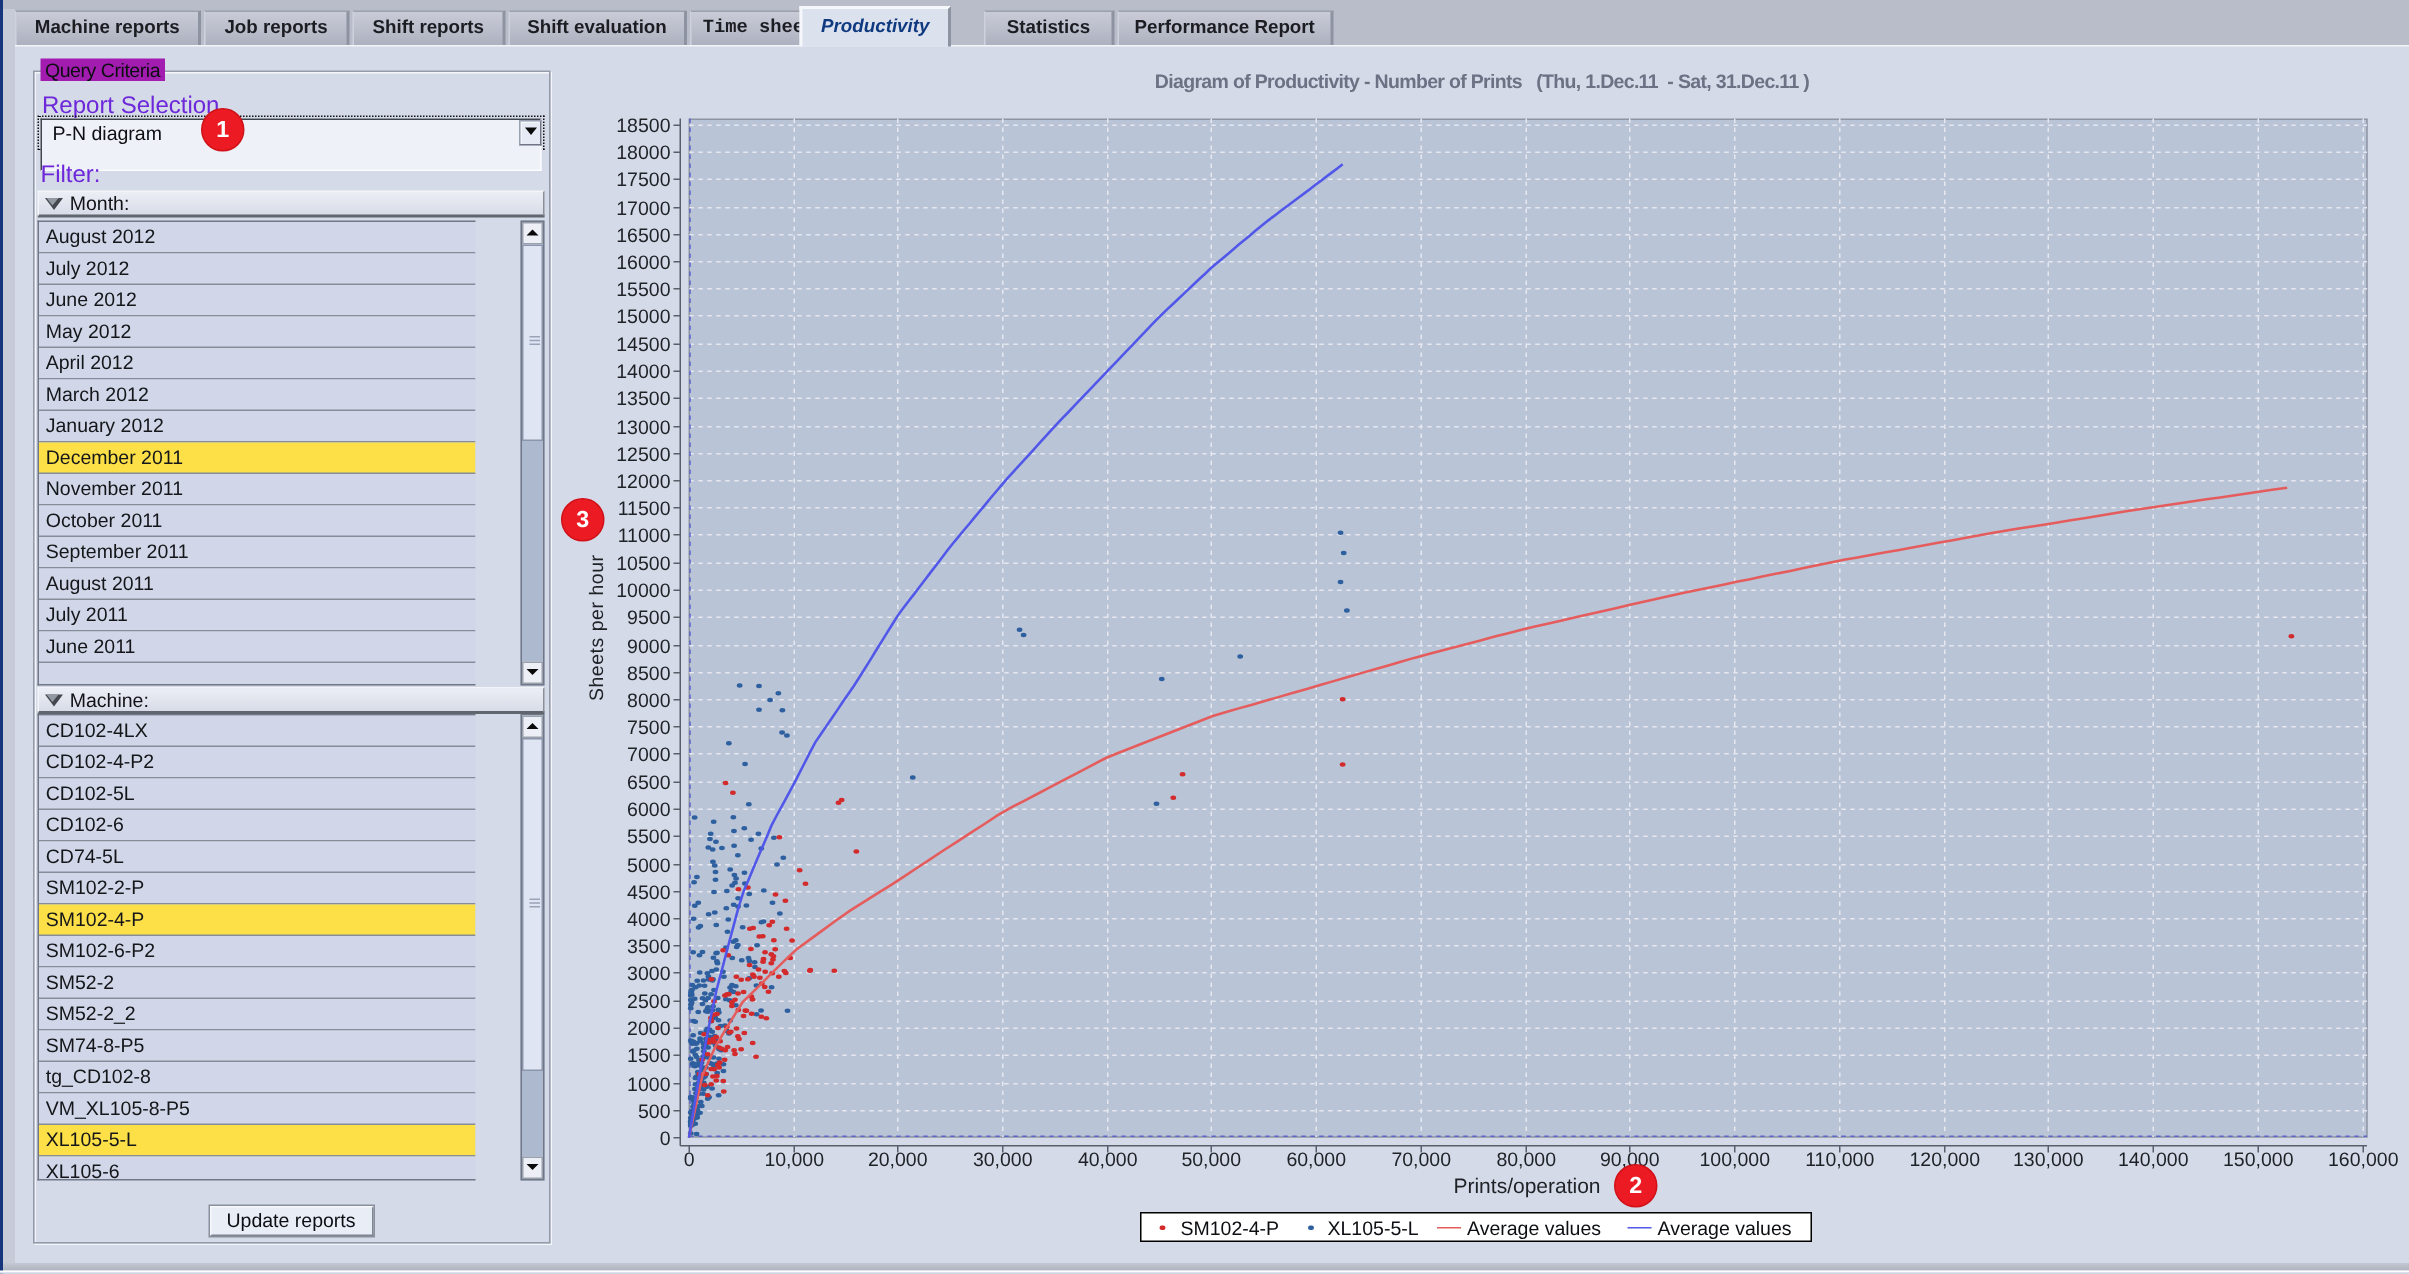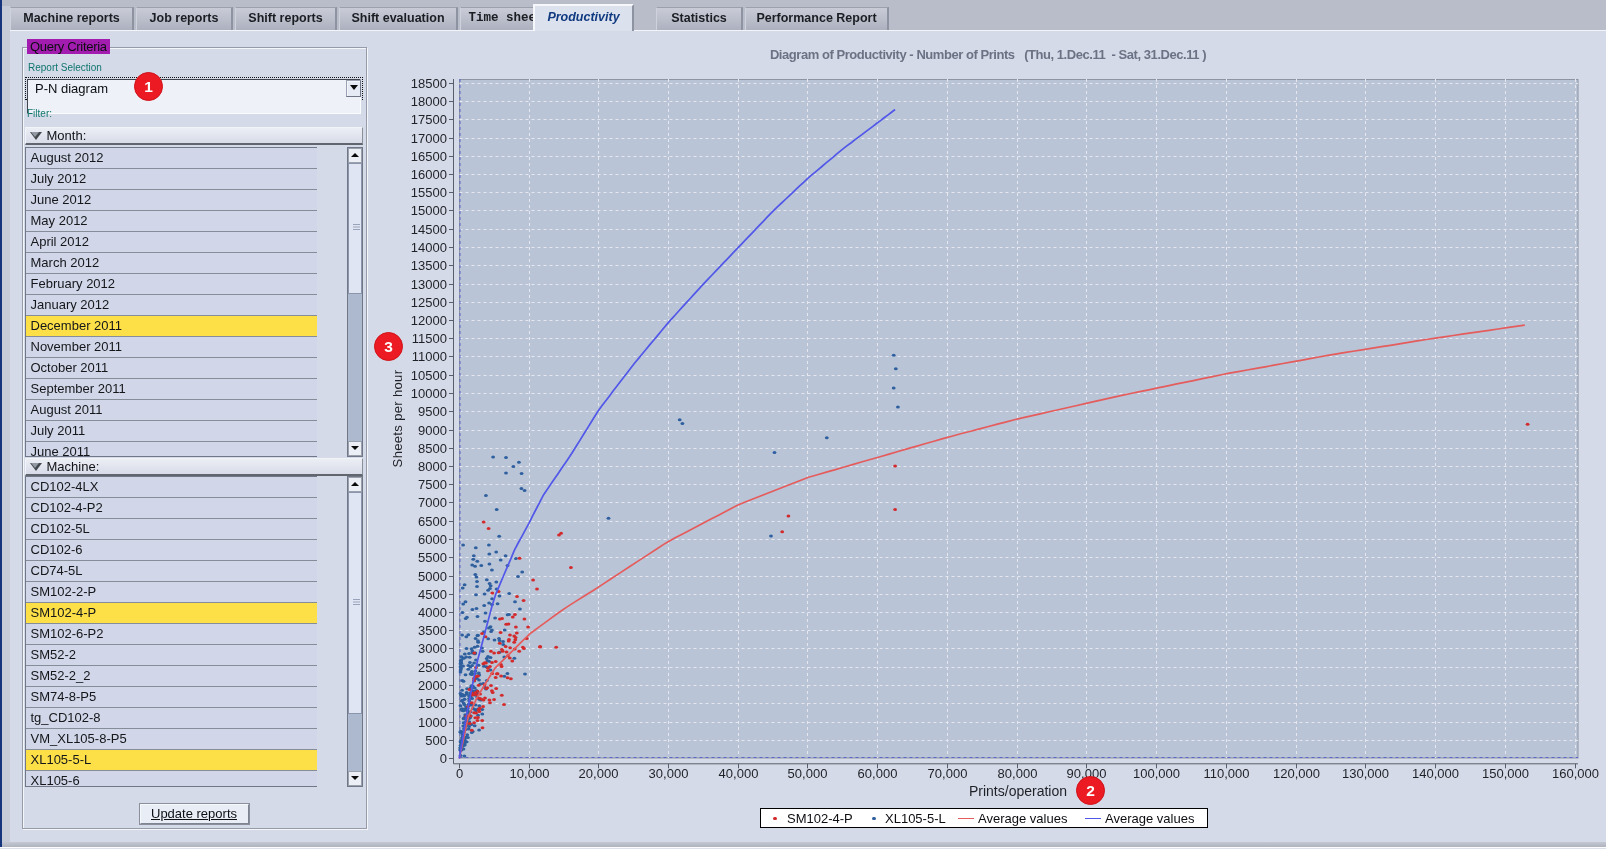--- a/index.html
+++ b/index.html
@@ -20,21 +20,21 @@
   border-top:1px solid #9aa0ac; border-left:1px solid #ced2dd; border-right:2px solid #8d93a0;
   font-size:12.5px; font-weight:bold; color:#1b1d22; text-align:center; line-height:21px; }
 .seltab { top:3.5px; height:27.5px; background:#dce1ee; border-top:2px solid #f5f7fa;
   border-left:2px solid #f5f7fa; border-right:2px solid #8d93a0; color:#103a80; line-height:23px; z-index:5; }
 
 
 #gbox { left:22px; top:47px; width:345px; height:782px;
   border:1px solid #959ba9; box-shadow:1px 1px 0 #f4f6fa inset, 1px 1px 0 #f4f6fa; }
 #gtitle { left:27px; top:38.5px; padding:0 3px; background:#a21caf; font-size:13px; letter-spacing:-0.3px; font-weight:normal; color:#0c0e12; }
 
-.lbl { position:absolute; font-size:10px; color:#0f766e; }
+.lbl { position:absolute; font-size:16px; color:#6d28d9; }
 
 
 #combofocus { left:25px; top:76.5px; width:338px; height:23px; border:1px dotted #111; }
 #combo { left:27px; top:79px; width:334px; height:35px; background:#eef1f8;
   border-top:1px solid #40444c; border-left:1px solid #40444c;
   border-bottom:1px solid #fbfcfe; border-right:1px solid #fbfcfe;
   font-size:13px; color:#0c0e12; line-height:17px; padding-left:7px; }
 #combobtn { left:346px; top:79.5px; width:14.5px; height:17.5px; background:#e6eaf4;
   border:1px solid; border-color:#99a1b2 #6f7584 #6f7584 #99a1b2; box-shadow:inset 1px 1px 0 #f4f6fa; }
 #combobtn:after { content:""; position:absolute; left:2.5px; top:4.8px;
@@ -62,21 +62,21 @@
 .sbbtn:after { content:""; position:absolute; left:2.4px; }
 .sbup:after { top:4.2px; border-left:4.4px solid transparent; border-right:4.4px solid transparent; border-bottom:4.8px solid #0a0a0a; }
 .sbdn:after { top:4.6px; border-left:4.4px solid transparent; border-right:4.4px solid transparent; border-top:4.8px solid #0a0a0a; }
 .sbthumb { position:absolute; left:0; width:14px; background:#dfe5f2; border:1px solid #8b96ac; }
 .grip { position:absolute; left:3.5px; width:7px; height:1.2px; background:#99a3b8; box-shadow:0 2.5px 0 #99a3b8, 0 5px 0 #99a3b8; }
 .sbtrackt { position:absolute; left:0; width:14px; background:#cbd4e4; }
 
 
 #updbtn { left:139.5px; top:804px; width:109px; height:19.5px; background:#e9edf6;
   border:1px solid; border-color:#f6f8fb #7e8492 #7e8492 #f6f8fb; box-shadow:0 0 0 1px #8a8f9c;
-  font-size:13px; color:#0c0e12; text-align:center; line-height:17.5px;text-decoration:underline; }
+  font-size:13px; color:#0c0e12; text-align:center; line-height:17.5px; }
 
 
 .badge { position:absolute; width:29px; height:29px; border-radius:50%; background:#ec1b23;
   border:1px solid #d01118; color:#fff; font-size:15.5px; font-weight:bold; text-align:center; line-height:27px; }
 
 
 #legend { left:760px; top:807.5px; width:447.5px; height:20px; background:#fff; border:1px solid #000;
   font-size:13px; color:#0c0e12; }
 #legend div { position:absolute; }
 #legend .t { top:2.5px; }
@@ -111,21 +111,20 @@
 <div class="lbl" style="left:27px;top:108px;">Filter:</div>
 
 <div class="hdr" style="top:126.5px;">Month:</div>
 <div class="list" style="top:146.5px;height:310px;">
 <div class="row">August 2012</div>
 <div class="row">July 2012</div>
 <div class="row">June 2012</div>
 <div class="row">May 2012</div>
 <div class="row">April 2012</div>
 <div class="row">March 2012</div>
-<div class="row">February 2012</div>
 <div class="row">January 2012</div>
 <div class="row sel">December 2011</div>
 <div class="row">November 2011</div>
 <div class="row">October 2011</div>
 <div class="row">September 2011</div>
 <div class="row">August 2011</div>
 <div class="row">July 2011</div>
 <div class="row">June 2011</div>
 </div>
 <div class="sb" style="left:347px;top:146.5px;height:310px;">

